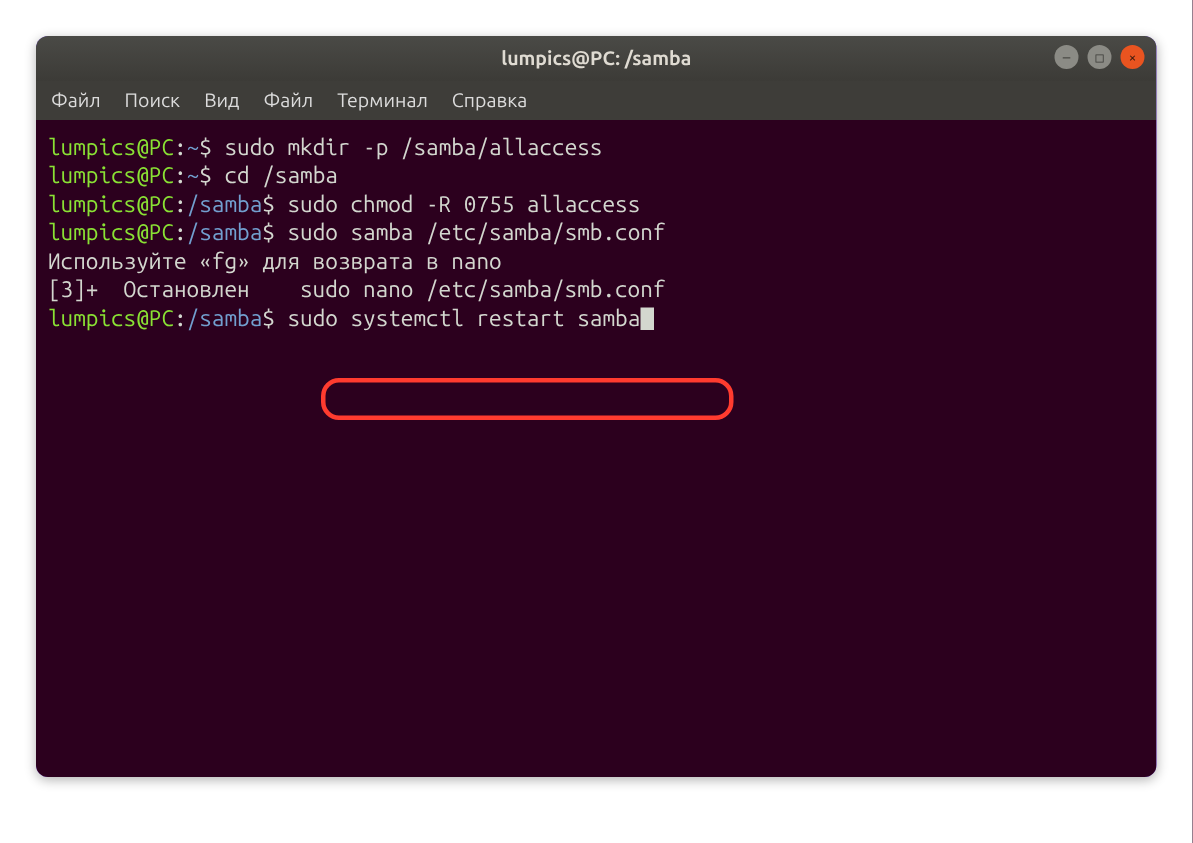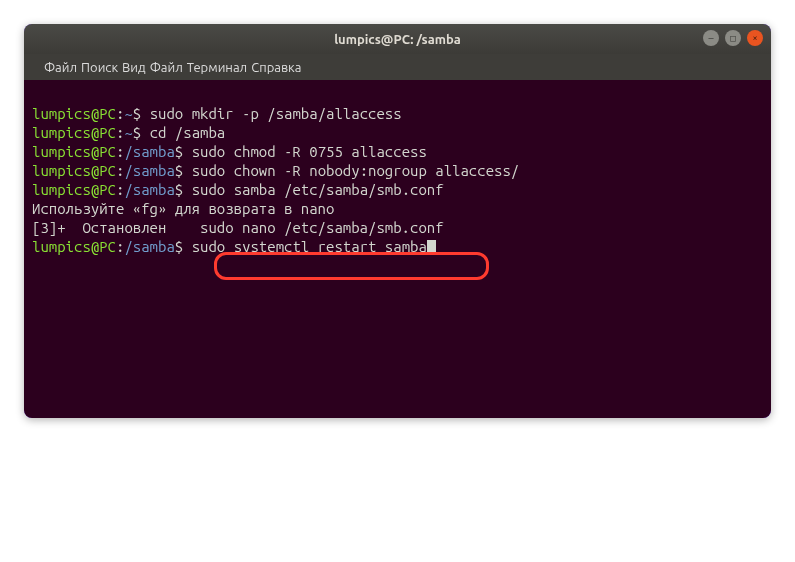--- a/index.html
+++ b/index.html
@@ -1,27 +1,27 @@
 <!DOCTYPE html>
 <html><head>
 <meta charset="utf-8">
 <style>
 *{margin:0;padding:0;box-sizing:border-box}
 body{background:#fff;width:795px;height:562px;font-family:"Ubuntu Mono","DejaVu Sans Mono",monospace;font-size:15px;padding:24px}
-.window{width:747px;height:394px;background:#8b5cf6;border-radius:8px;overflow:hidden;box-shadow:0 2px 8px rgba(0,0,0,.3);position:relative}
+.window{width:747px;height:494px;background:#8b5cf6;border-radius:8px;overflow:hidden;box-shadow:0 2px 8px rgba(0,0,0,.3);position:relative}
 .titlebar{height:30px;background:linear-gradient(#4a4a46,#3c3b37);display:flex;align-items:center;justify-content:center;position:relative}
 .title{color:#dfdbd2;font-family:Ubuntu,sans-serif;font-size:13px;font-weight:700}
 .winbtns{position:absolute;right:8px;top:6px;display:flex;gap:6px}
 .wbtn{width:16px;height:16px;border-radius:50%;display:flex;align-items:center;justify-content:center;font-size:9px;color:#3a3a36}
 .b-min{background:#8b8b85}
 .b-max{background:#8b8b85}
 .b-close{background:#e95420;color:#3a1a0e}
-.menubar{height:26px;background:#3e3d39;display:flex;align-items:center;padding:0 20px;gap:4px;font-family:Ubuntu,sans-serif;font-size:13px;color:#dcdcdc}
+.menubar{height:26px;background:#3e3d39;display:flex;align-items:center;padding:0 10px;gap:16px;font-family:Ubuntu,sans-serif;font-size:13px;color:#dcdcdc}
 .menuitem{cursor:pointer}
-.term{background:#2c001e;padding:24px 8px;line-height:19px;height:calc(100% - 56px);overflow:hidden}
+.term{background:#2c001e;padding:8px 8px;line-height:19px;height:calc(100% - 56px);overflow:hidden}
 .line{white-space:pre;color:#d3d7cf}
 .p-user{color:#8ae234}
 .p-path{color:#729fcf}
 .p-white{color:#d3d7cf}
 .cursor{display:inline-block;width:9px;height:15px;background:#d3d7cf;vertical-align:text-bottom}
 .highlight{position:absolute;left:190px;top:228px;width:275px;height:28px;border:3px solid #ff3b2f;border-radius:12px;pointer-events:none}
 </style>
 </head>
 <body>
 
@@ -39,21 +39,20 @@
     <span class="menuitem">Поиск</span>
     <span class="menuitem">Вид</span>
     <span class="menuitem">Файл</span>
     <span class="menuitem">Терминал</span>
     <span class="menuitem">Справка</span>
   </div>
   <div class="term">
     <div class="line"><span class="p-user">lumpics@PC</span><span class="p-white">:</span><span class="p-path">~</span><span class="p-white">$ </span><span>sudo mkdir -p /samba/allaccess</span></div>
     <div class="line"><span class="p-user">lumpics@PC</span><span class="p-white">:</span><span class="p-path">~</span><span class="p-white">$ </span><span>cd /samba</span></div>
     <div class="line"><span class="p-user">lumpics@PC</span><span class="p-white">:</span><span class="p-path">/samba</span><span class="p-white">$ </span><span>sudo chmod -R 0755 allaccess</span></div>
-    <div class="line"><span class="p-user">lumpics@PC</span><span class="p-white">:</span><span class="p-path">/samba</span><span class="p-white">$ </span><span>sudo chown -R nobody:nogroup allaccess/</span></div>
     <div class="line"><span class="p-user">lumpics@PC</span><span class="p-white">:</span><span class="p-path">/samba</span><span class="p-white">$ </span><span>sudo samba /etc/samba/smb.conf</span></div>
     <div class="line">Используйте «fg» для возврата в nano</div>
     <div class="line"></div>
     <div class="line">[3]+  Остановлен    sudo nano /etc/samba/smb.conf</div>
     <div class="line"><span class="p-user">lumpics@PC</span><span class="p-white">:</span><span class="p-path">/samba</span><span class="p-white">$ </span><span>sudo systemctl restart samba</span><span class="cursor"></span></div>
   </div>
   <div class="highlight"></div>
 </div>
 
 </body></html>

